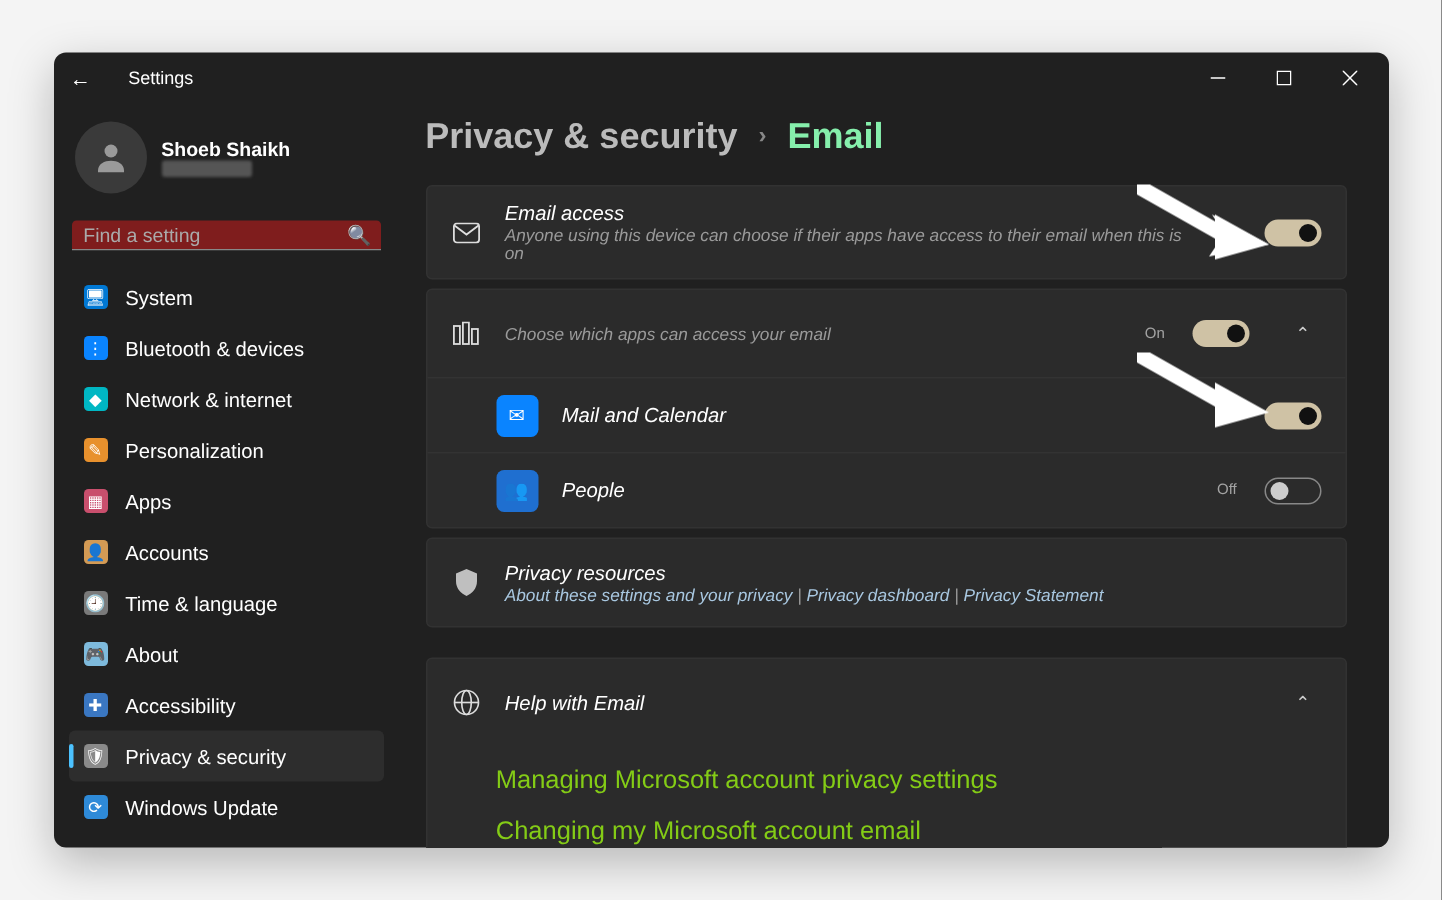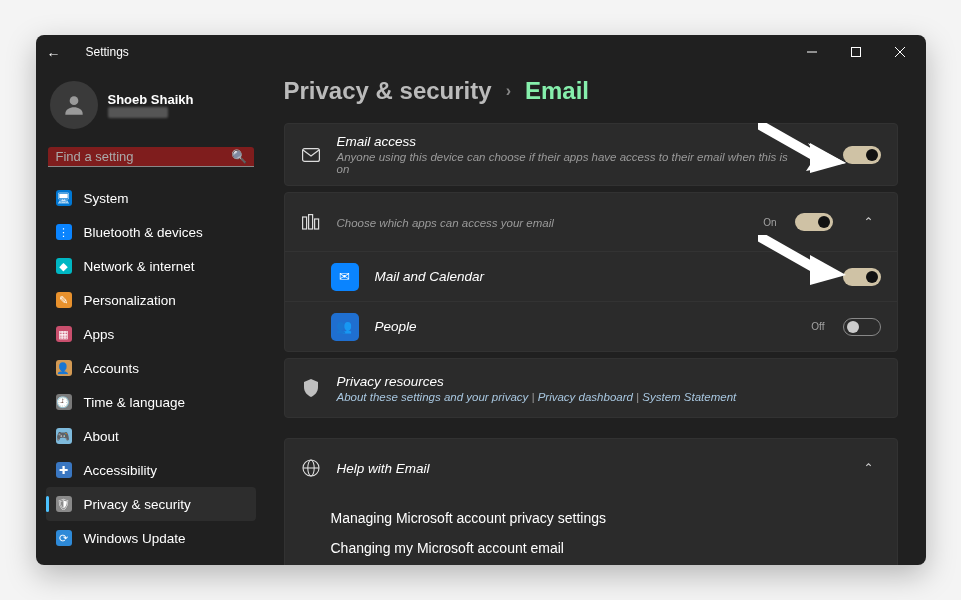--- a/index.html
+++ b/index.html
@@ -91,21 +91,21 @@
   .toggle.on{background:#cfc2a5;}
   .toggle.off{background:transparent;border:1px solid #888;}
   .toggle .knob{position:absolute;top:3px;width:12px;height:12px;border-radius:50%;}
   .toggle.on .knob{right:3px;background:#111;}
   .toggle.off .knob{left:3px;background:#ccc;top:2px;}
   .chev{width:24px;text-align:center;color:#ccc;font-size:12px;cursor:pointer;margin-left:8px;}
   .appicon{width:28px;height:28px;border-radius:5px;display:flex;align-items:center;justify-content:center;font-size:13px;flex-shrink:0;}
 
   .spacer{height:14px;}
   .help-list{padding:6px 16px 14px 46px;}
-  .help-list div{font-size:14px;color:#ffffff;padding:7px 0;cursor:pointer;}
+  .help-list div{font-size:17px;color:#84cc16;padding:7px 0;cursor:pointer;}
 
   
   .arrow{position:absolute;pointer-events:none;}
   .arrow svg{fill:#fff;}
 </style>
 </head>
 <body>
 
 <div class="window">
 
@@ -272,21 +272,21 @@
           <div class="lead">
             <svg width="16" height="18" viewBox="0 0 16 18" fill="#bfbfbf">
                 <path d="M8 0l7 3v5c0 5-3 8-7 10C4 16 1 13 1 8V3l7-3z"></path>
               </svg>
           </div>
           <div class="texts">
             <div class="ttl">Privacy resources</div>
             <div class="desc">
               <a>About these settings and your privacy</a> |
               <a>Privacy dashboard</a> |
-              <a>System Statement</a>
+              <a>Privacy Statement</a>
             </div>
           </div>
         </div>
       </div>
 
       <div class="spacer"></div>
 
       <div class="card">
         <div class="row">
           <div class="lead">

